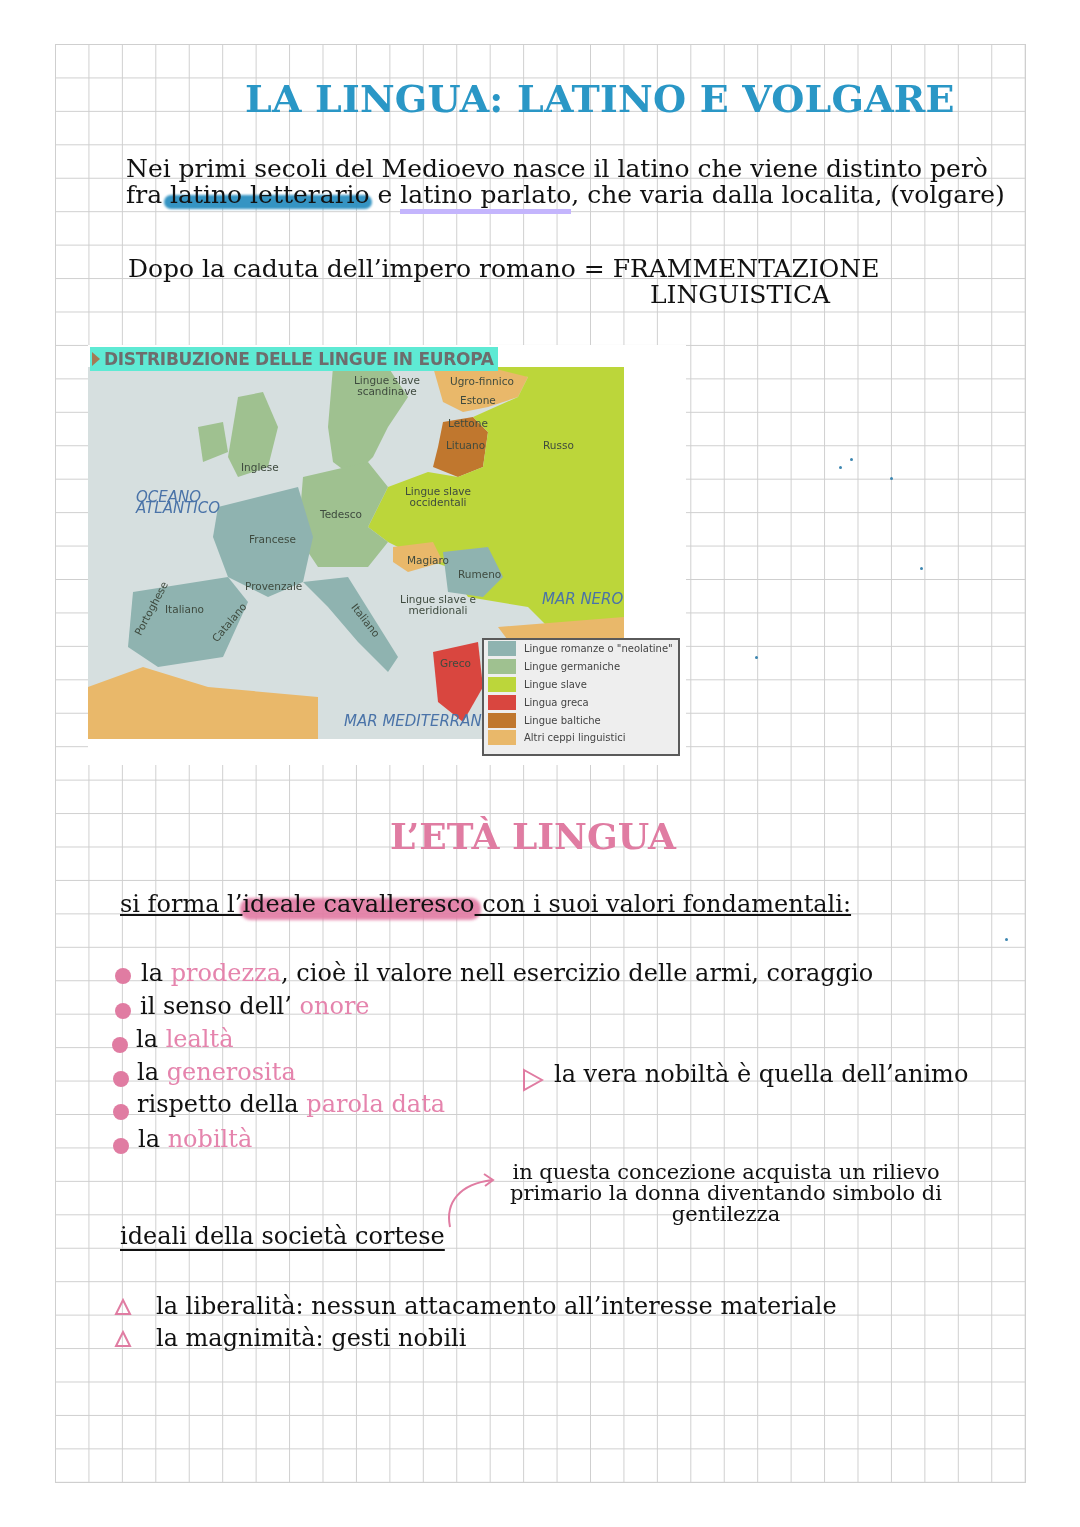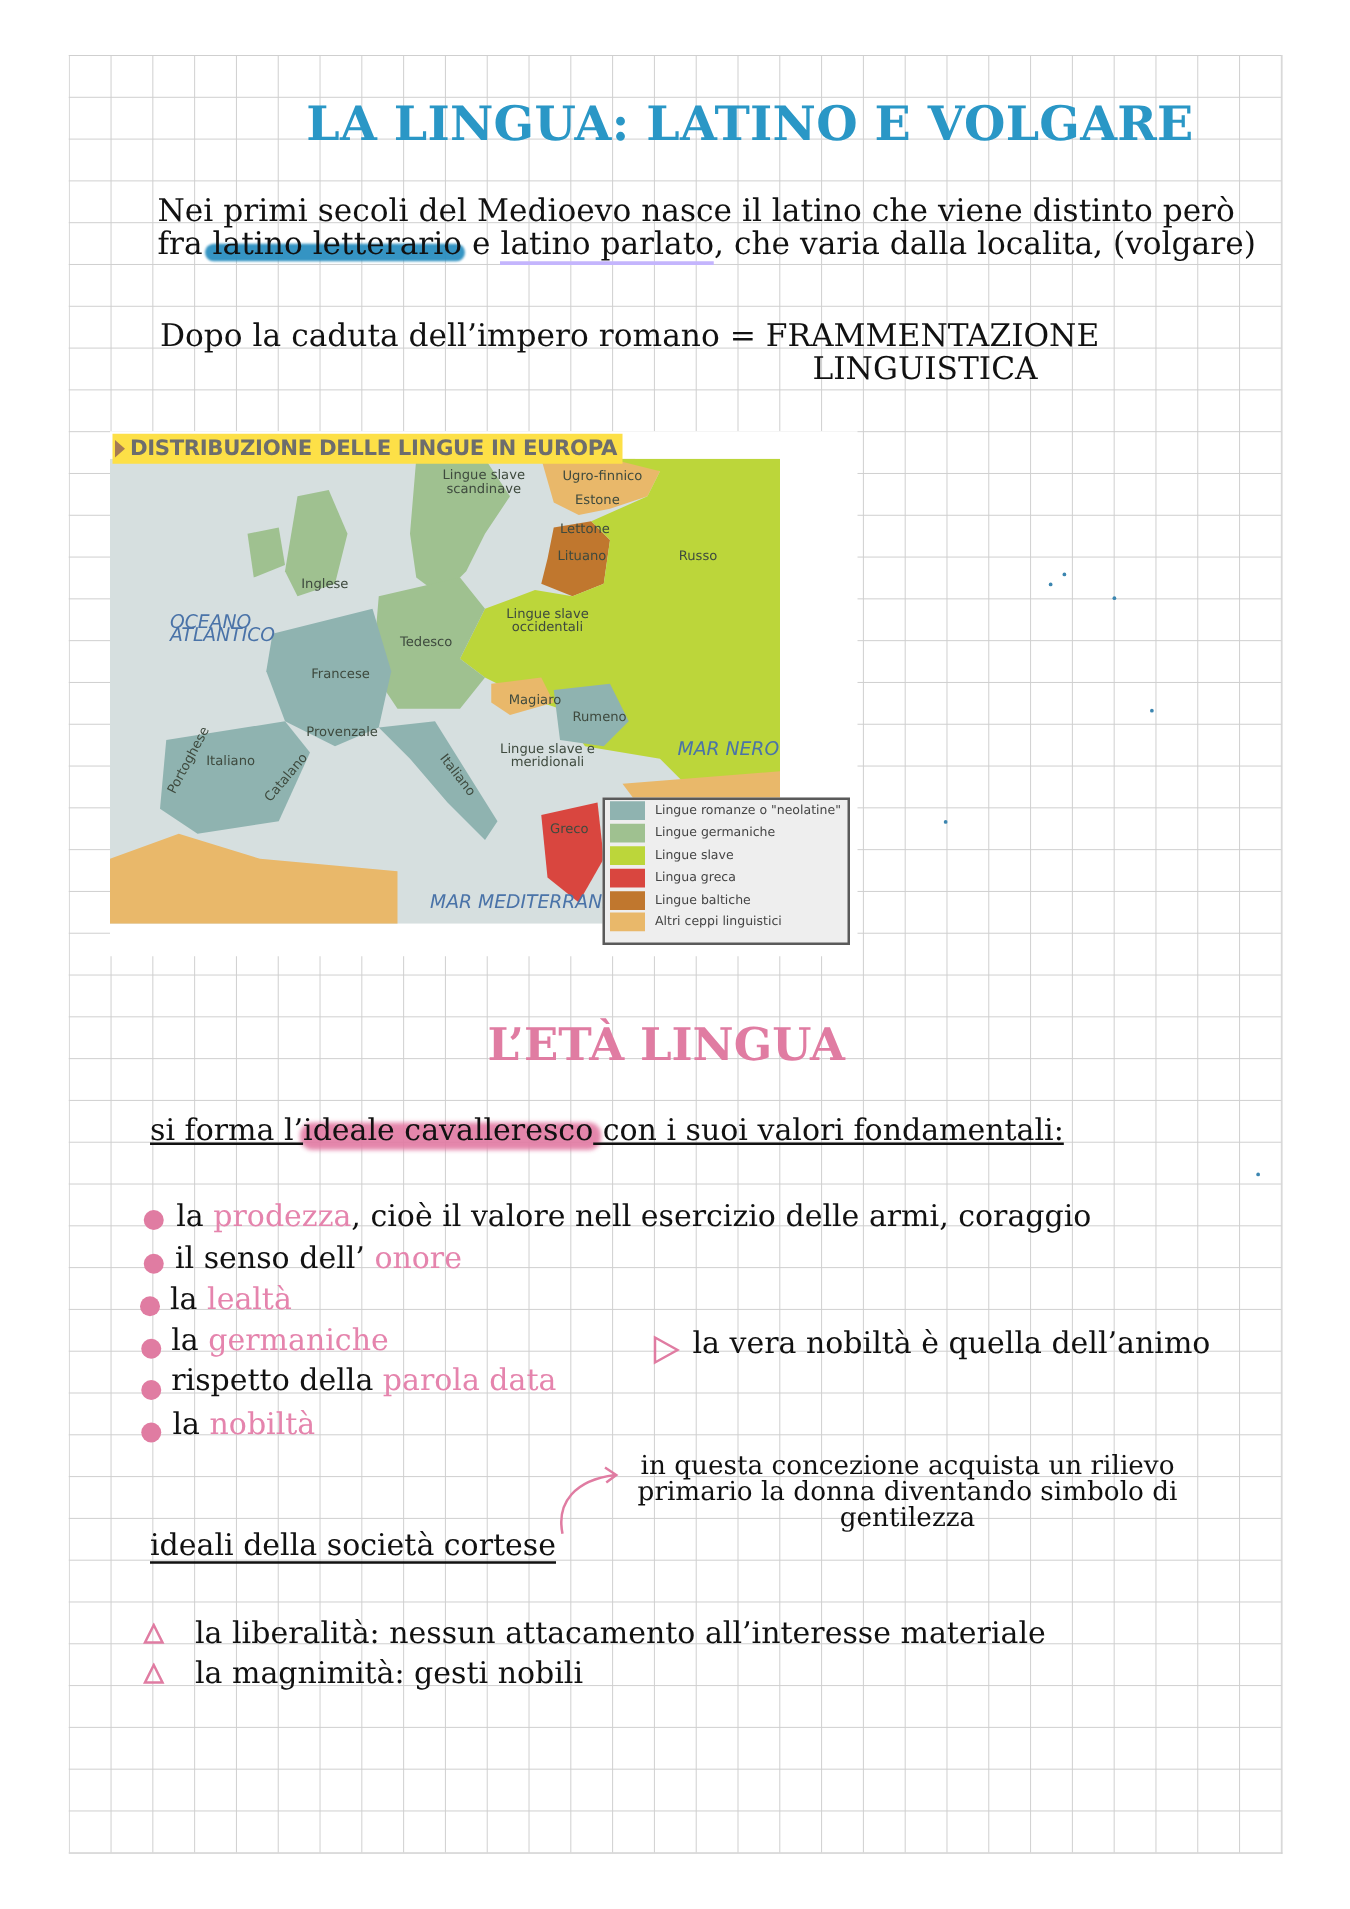--- a/index.html
+++ b/index.html
@@ -26,32 +26,32 @@
   }
   .para { font-size:25px; line-height:26px; }
   .p1 { left:126px; top:156px; }
   .hl-blue {
     position:relative; display:inline-block;
   }
   .hl-blue::before {
     content:""; position:absolute; left:-6px; right:-2px; top:13px; height:14px;
     background:#2b8fc0; border-radius:10px; filter:blur(1px); z-index:-1; opacity:0.95;
   }
-  .ul-blue { border-bottom:3px solid #c4b5fd; padding-bottom:0px; }
+  .ul-blue { border-bottom:5px solid #c4b5fd; padding-bottom:0px; }
   .p2 { left:128px; top:256px; font-size:25px; line-height:26px; }
   .p2b { left:650px; top:282px; font-size:25px; line-height:26px; }
 
   .map-wrap {
     position:absolute; left:88px; top:345px; width:598px; height:420px;
     background:#ffffff;
   }
   .map-title {
     position:absolute; left:2px; top:2px; font-family:"DejaVu Sans", sans-serif;
     font-weight:bold; font-size:17px; color:#6d6d6d; letter-spacing:-0.3px;
-    background:#fde047; padding:0 4px 0 14px; height:24px; line-height:24px;
+    background:#5eead4; padding:0 4px 0 14px; height:24px; line-height:24px;
   }
   .map-title::before {
     content:""; position:absolute; left:2px; top:5px;
     border-left:8px solid #a57a55; border-top:7px solid transparent; border-bottom:7px solid transparent;
   }
   .map-svg { position:absolute; left:0; top:22px; }
   .mlabel {
     position:absolute; font-family:"DejaVu Sans", sans-serif; font-size:10.5px;
     color:#3e4a3e; text-align:center; line-height:11px;
   }
@@ -203,21 +203,21 @@
 <div class="bullet" style="left:115px;top:968px"></div>
 <div class="bullet" style="left:115px;top:1003px"></div>
 <div class="bullet" style="left:112px;top:1037px"></div>
 <div class="bullet" style="left:113px;top:1071px"></div>
 <div class="bullet" style="left:113px;top:1104px"></div>
 <div class="bullet" style="left:113px;top:1138px"></div>
 
 <div class="abs li" style="left:141px;top:960px"><span>la </span><span class="pink">prodezza</span><span>, cioè il valore nell esercizio delle armi, coraggio</span></div>
 <div class="abs li" style="left:140px;top:993px"><span>il senso dell’ </span><span class="pink">onore</span></div>
 <div class="abs li" style="left:136px;top:1026px"><span>la </span><span class="pink">lealtà</span></div>
-<div class="abs li" style="left:137px;top:1059px"><span>la </span><span class="pink">germaniche</span></div>
+<div class="abs li" style="left:137px;top:1059px"><span>la </span><span class="pink">generosita</span></div>
 <div class="abs li" style="left:137px;top:1091px"><span>rispetto della </span><span class="pink">parola data</span></div>
 <div class="abs li" style="left:138px;top:1126px"><span>la </span><span class="pink">nobiltà</span></div>
 
 <svg class="tri-right" viewBox="0 0 22 24">
   <path d="M2,2 L20,12 L2,22 Z" fill="none" stroke="#e07ca2" stroke-width="2"></path>
 </svg>
 <div class="abs li" style="left:554px;top:1061px">la vera nobiltà è quella dell’animo</div>
 
 <svg style="position:absolute;left:440px;top:1172px" width="60" height="60" viewBox="0 0 60 60">
   <path d="M10,55 C5,30 20,12 52,8" fill="none" stroke="#e07ca2" stroke-width="2"></path>

